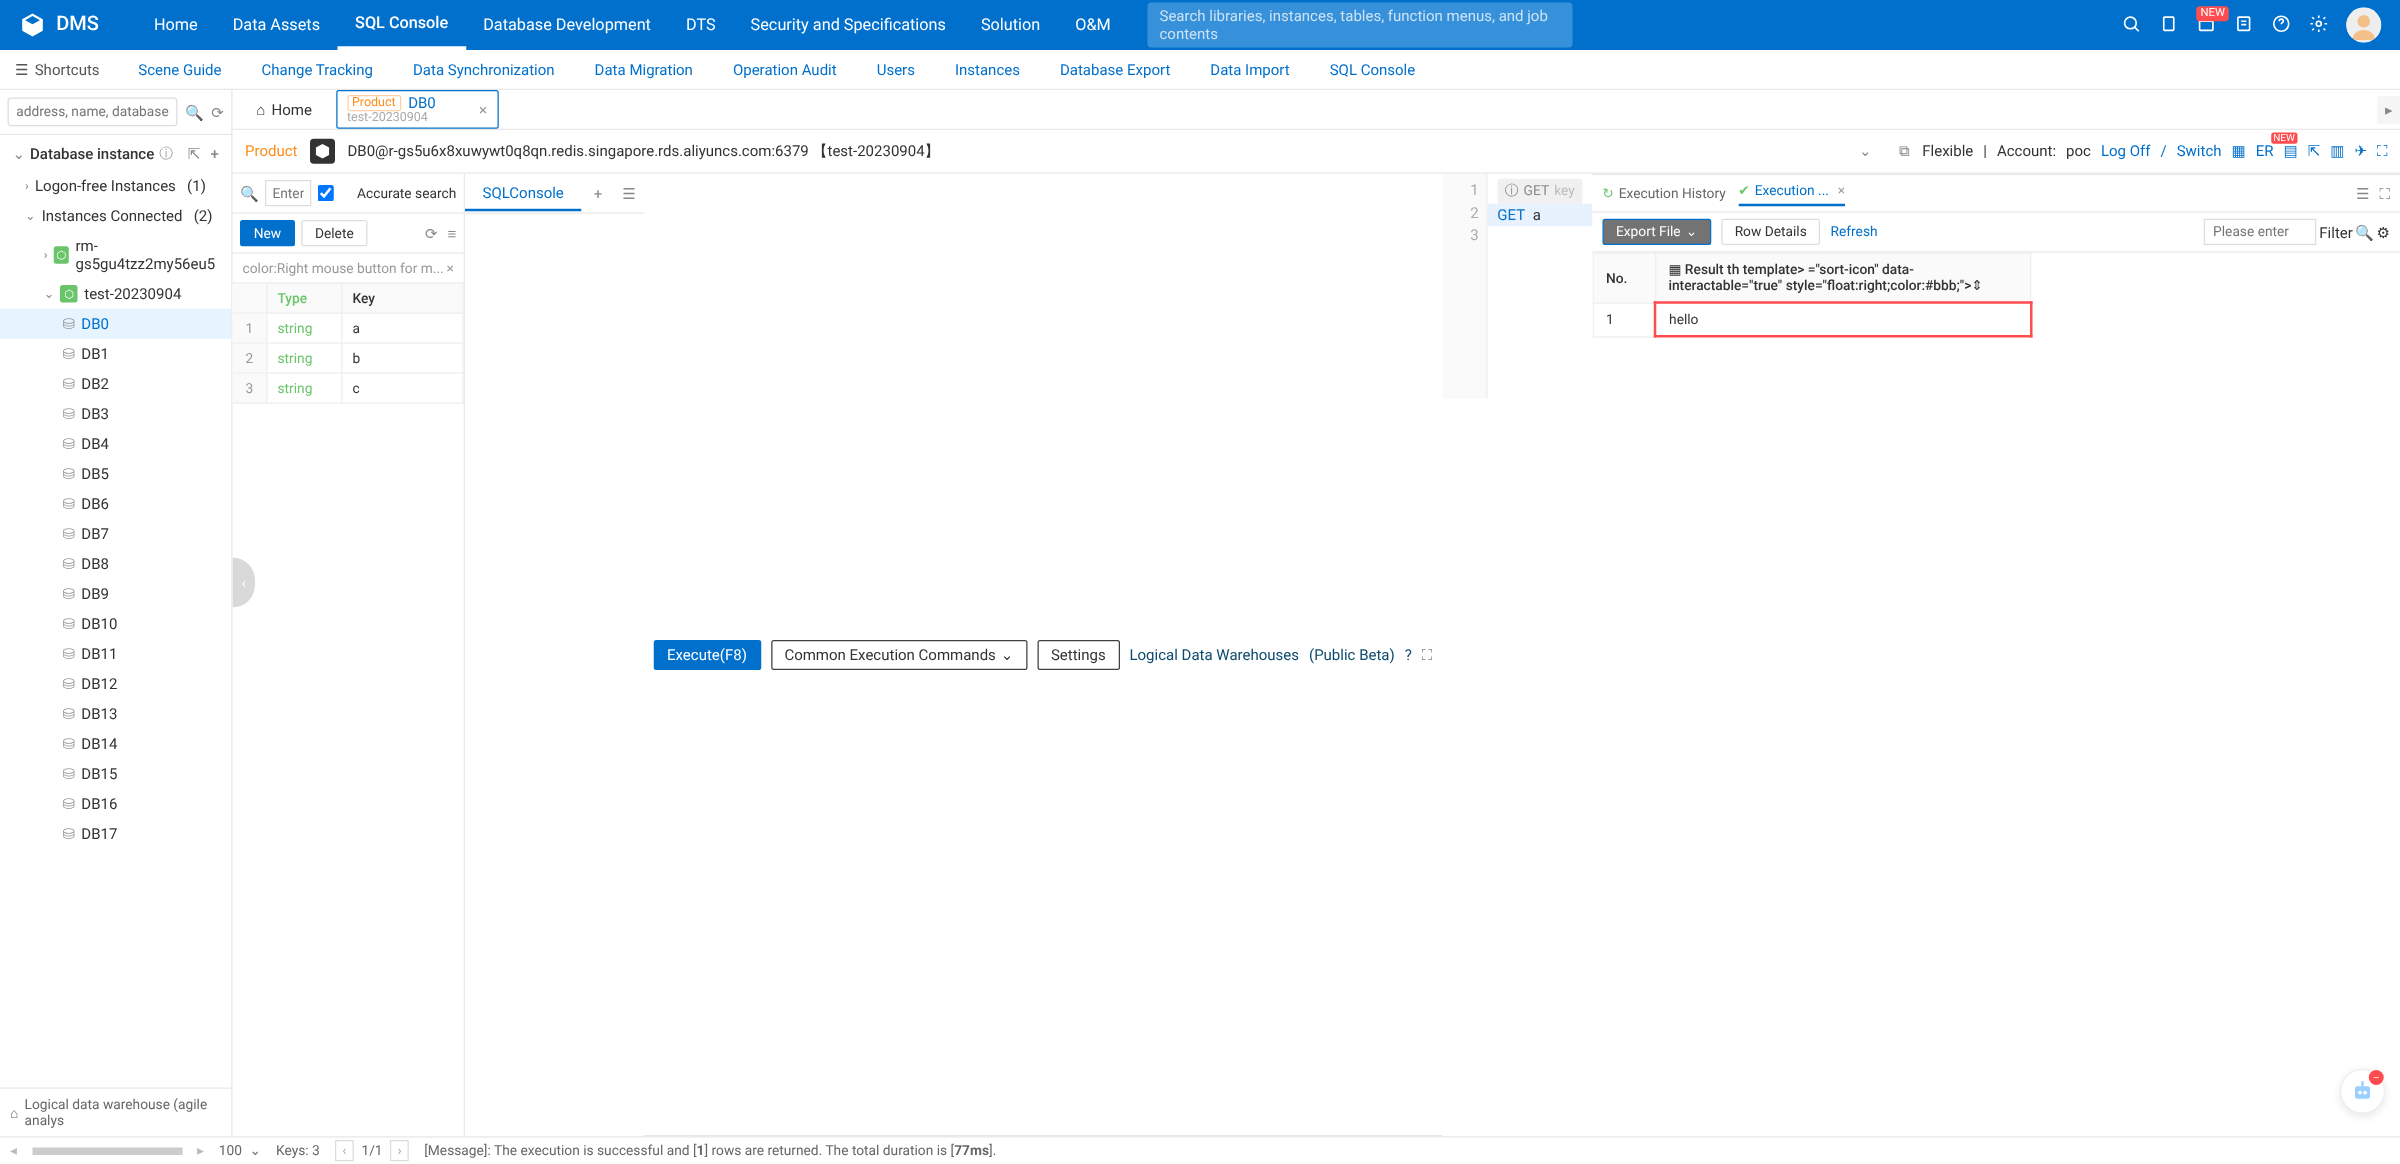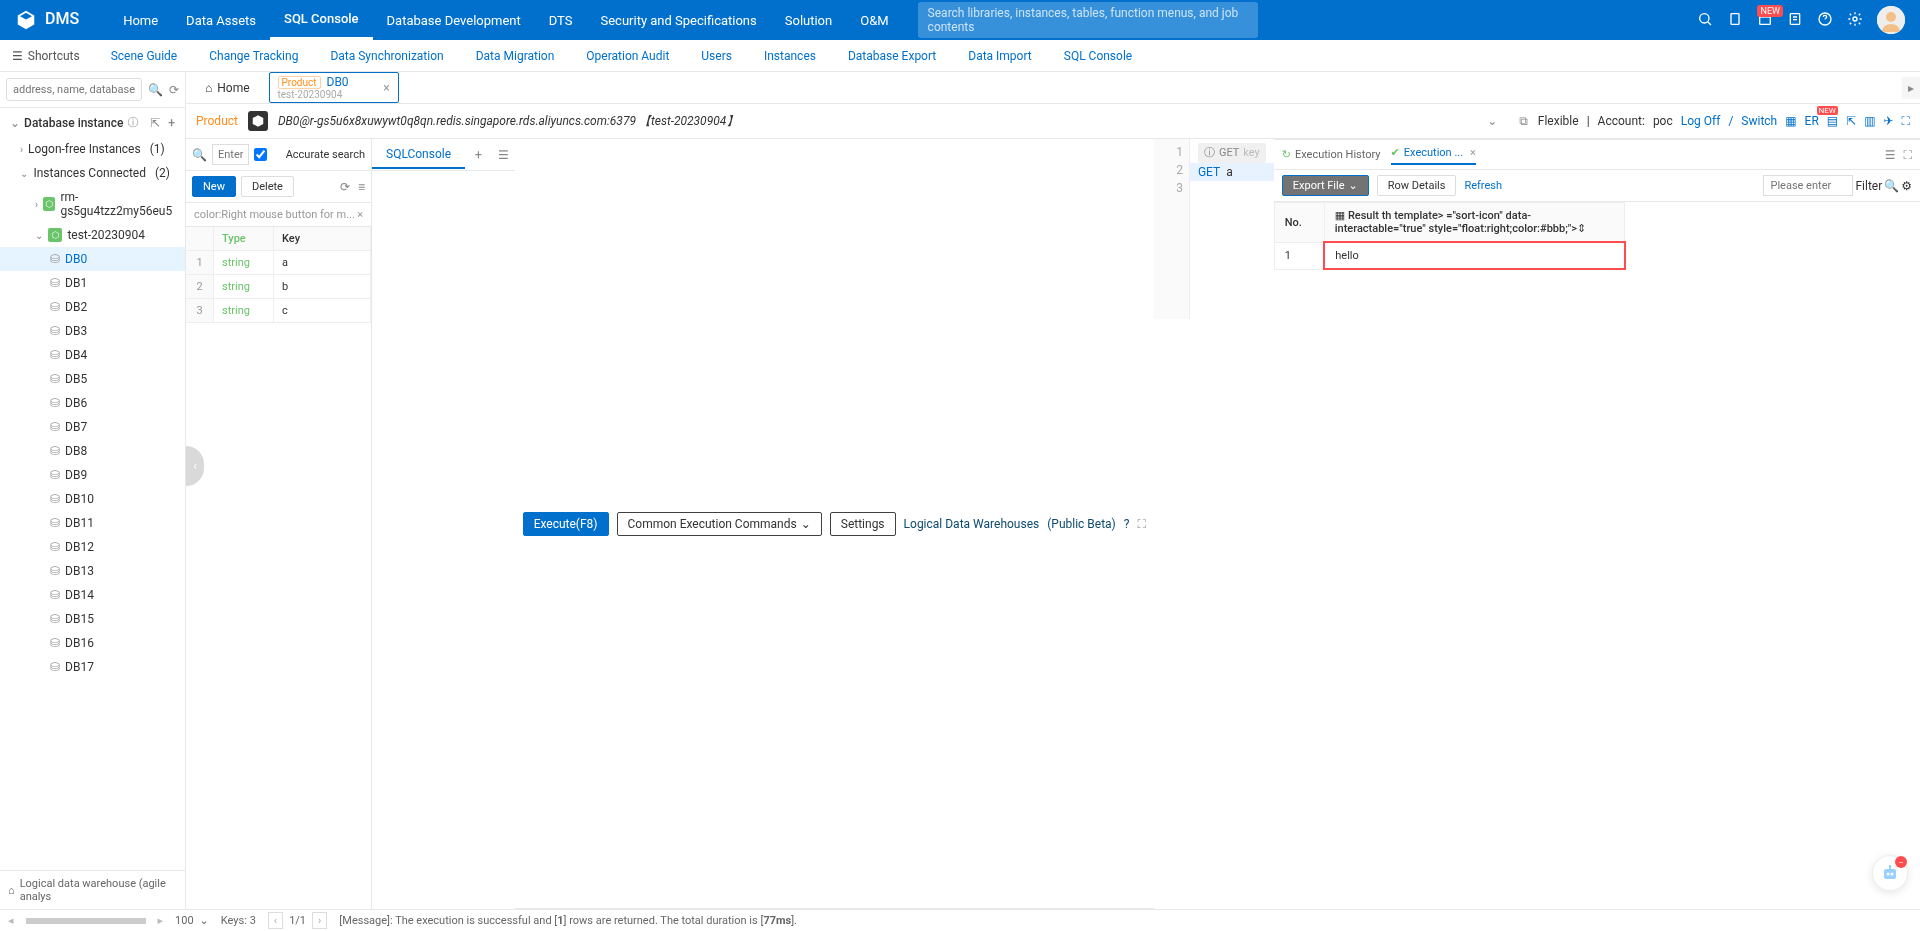--- a/index.html
+++ b/index.html
@@ -39,21 +39,21 @@
 .tabs-row .home-tab{padding:4px 12px;display:flex;align-items:center;gap:5px;cursor:pointer;font-size:12px;border:1px solid transparent;}
 .tabs-row .db-tab{border:1px solid #0070cc;border-radius:2px;padding:2px 8px;margin-left:6px;display:flex;align-items:center;gap:8px;cursor:pointer;min-width:130px;position:relative;}
 .tabs-row .db-tab .env-tag{color:#ff8c1a;font-size:10px;border:1px solid #ffd0a6;padding:0 3px;border-radius:2px;}
 .tabs-row .db-tab .tab-title{color:#0070cc;font-size:12px;}
 .tabs-row .db-tab .tab-sub{color:#aaa;font-size:10px;}
 .tabs-row .db-tab .close-x{margin-left:auto;color:#999;cursor:pointer;}
 .tabs-row .expand-right{margin-left:auto;padding:4px 6px;background:#f5f5f5;cursor:pointer;color:#888;}
 .conn-bar{display:flex;align-items:center;padding:6px 10px;border-bottom:1px solid #e8e8e8;gap:10px;}
 .conn-bar .env-label{color:#ff8c1a;font-size:12px;}
 .conn-bar .db-cube{width:20px;height:20px;background:#333;border-radius:3px;display:flex;align-items:center;justify-content:center;color:#fff;}
-.conn-bar .conn-str{font-size:12px;color:#333;font-style:italic;}
+.conn-bar .conn-str{font-size:12px;color:#333;}
 .conn-bar .dropdown-arrow{margin-left:auto;cursor:pointer;color:#888;padding:4px;}
 .conn-bar .copy-icon{cursor:pointer;color:#888;margin-left:8px;}
 .conn-bar .right-info{margin-left:auto;display:flex;align-items:center;gap:8px;font-size:12px;}
 .conn-bar .right-info .link{color:#0070cc;cursor:pointer;}
 .conn-bar .right-info .er-badge{position:relative;}
 .conn-bar .right-info .er-badge .new{position:absolute;top:-8px;left:12px;background:#ff4d4f;color:#fff;font-size:8px;padding:0 2px;border-radius:2px;}
 .workspace{flex:1;display:flex;min-height:0;}
 .key-panel{width:186px;border-right:1px solid #e8e8e8;display:flex;flex-direction:column;}
 .key-search-row{display:flex;align-items:center;padding:5px 6px;border-bottom:1px solid #e8e8e8;gap:5px;}
 .key-search-row input{flex:1;min-width:0;border:1px solid #ddd;padding:3px 5px;font-size:11px;}

